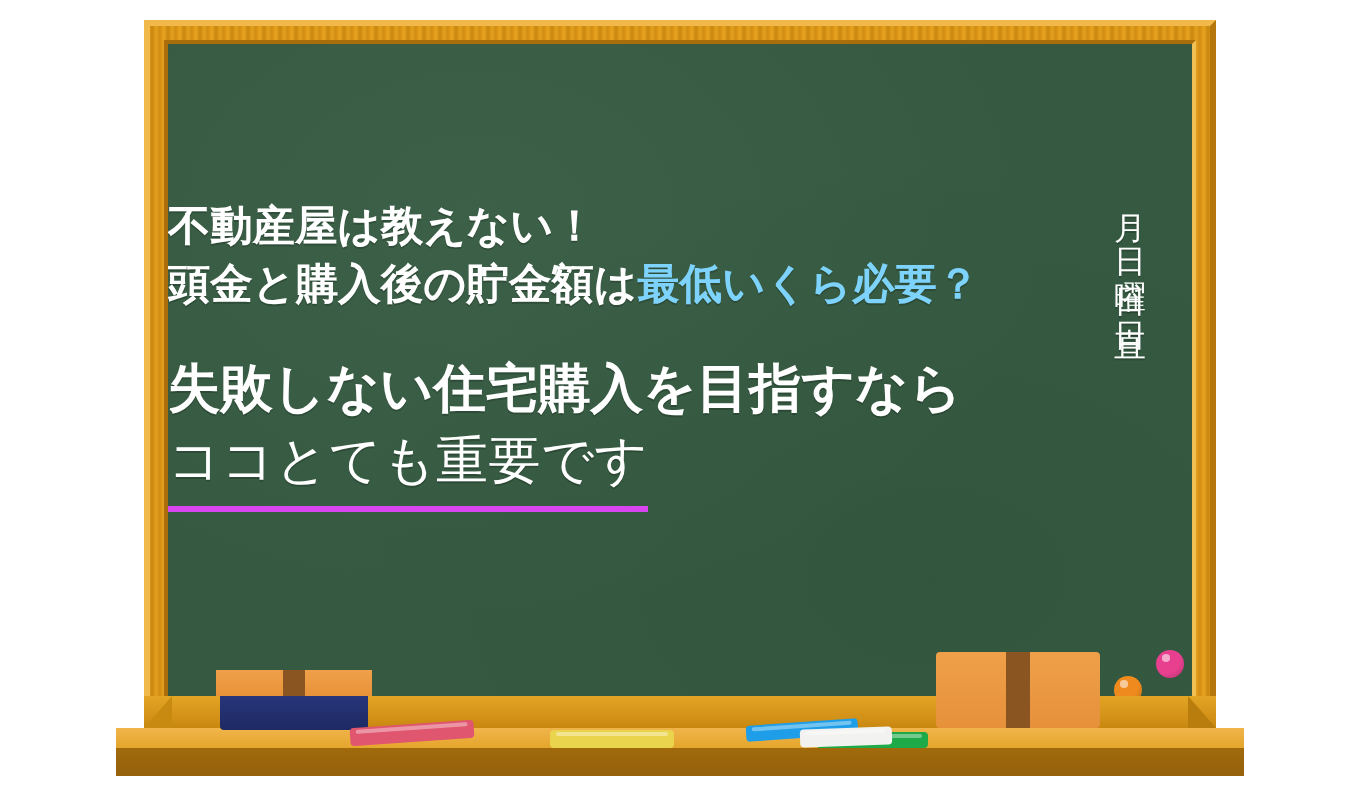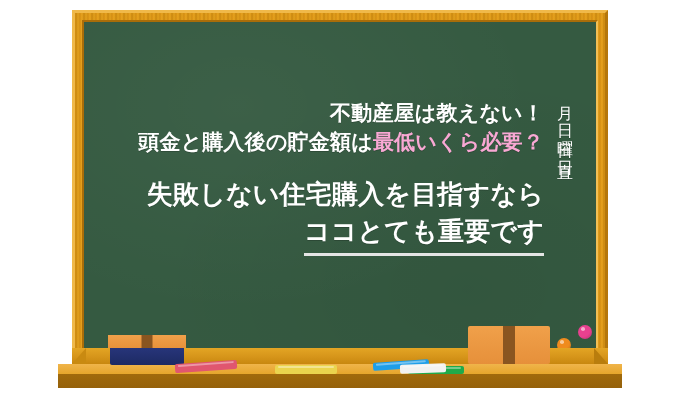--- a/index.html
+++ b/index.html
@@ -73,56 +73,56 @@
       radial-gradient(ellipse at 75% 80%, rgba(0,0,0,0.05), rgba(0,0,0,0) 60%);
     pointer-events: none;
   }
 
   
   .chalk-text {
     position: absolute;
     left: 0;
     top: 78px;
     width: 460px;
-    text-align: right;
+    text-align: left;
     color: #ffffff;
     line-height: 1.32;
     text-shadow: 0 1px 0 rgba(0,0,0,0.18);
     z-index: 3;
   }
   .line-1, .line-2 {
     font-size: 21px;
     font-weight: bold;
     letter-spacing: 0.2px;
     white-space: nowrap;
   }
   .line-1 { margin-bottom: 1px; }
-  .hl-yellow { color: #f9a8d4; }
+  .hl-yellow { color: #7dd3fc; }
 
   .gap { height: 22px; }
 
   .line-3 {
     font-size: 26px;
     font-weight: bold;
     letter-spacing: 0.2px;
     white-space: nowrap;
     font-family: Liberation Serif, serif;
   }
   .line-4-wrap {
     display: block;
     margin-top: 1px;
   }
   .line-4 {
     font-size: 26px;
-    font-weight: bold;
+    font-weight: normal;
     letter-spacing: 0.2px;
     white-space: nowrap;
     display: inline-block;
     padding-bottom: 5px;
-    border-bottom: 3px solid #e5e5e5;
+    border-bottom: 3px solid #d946ef;
   }
 
   
   .vertical-head {
     position: absolute;
     right: 16px;
     top: 72px;
     width: 30px;
     color: #ffffff;
     font-size: 16px;

